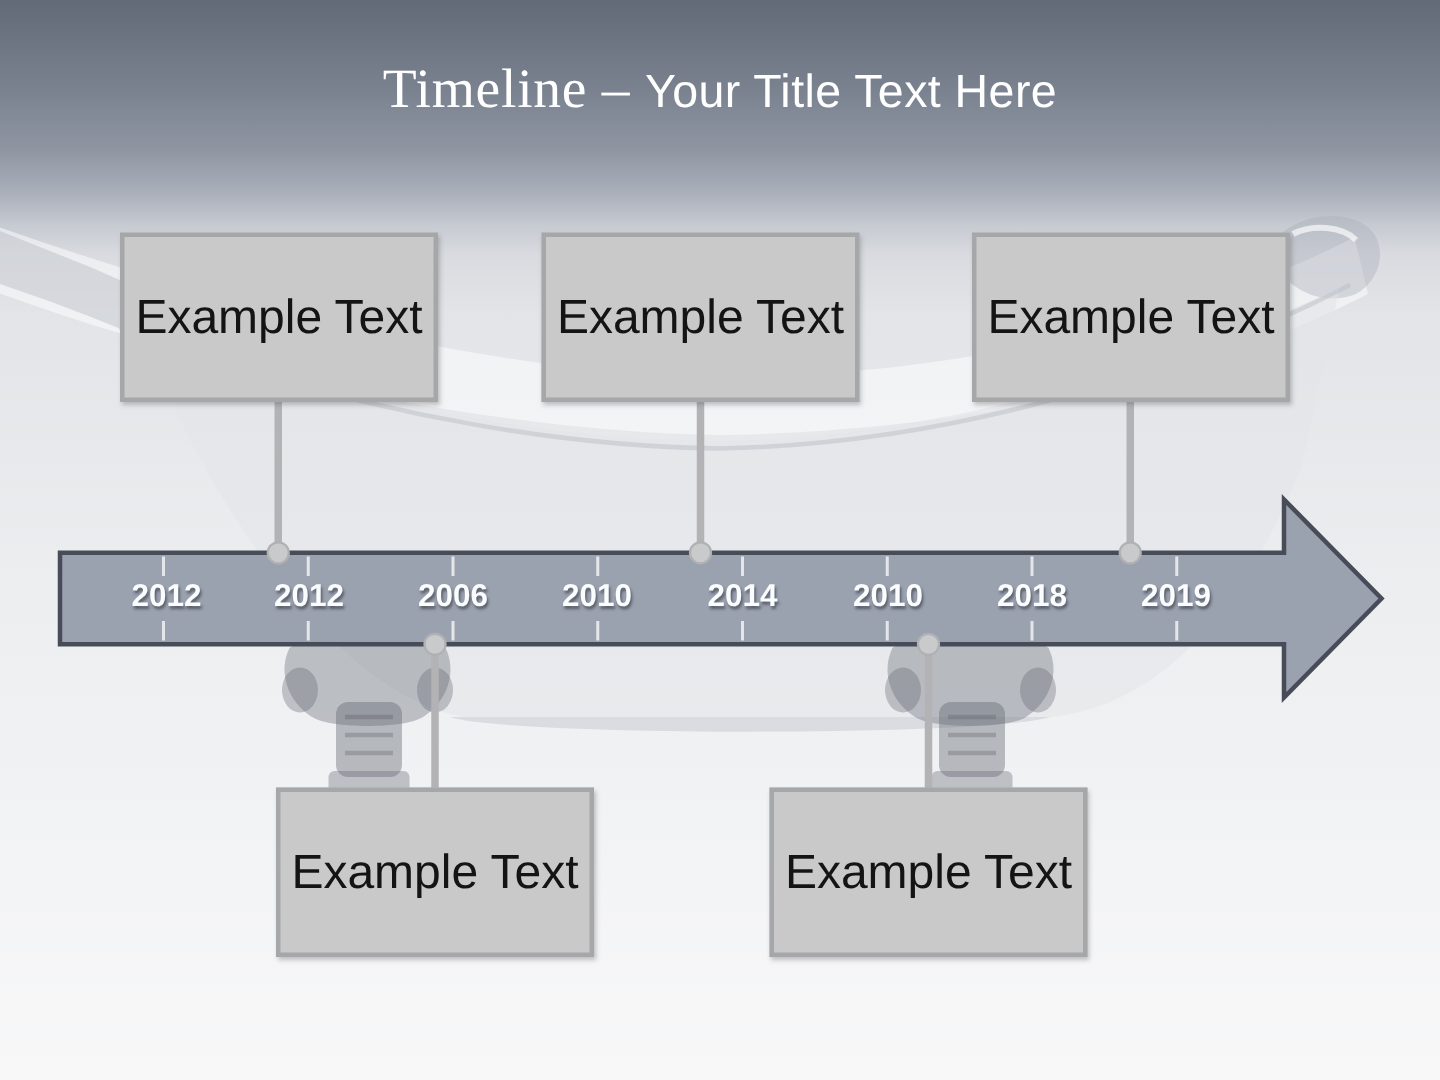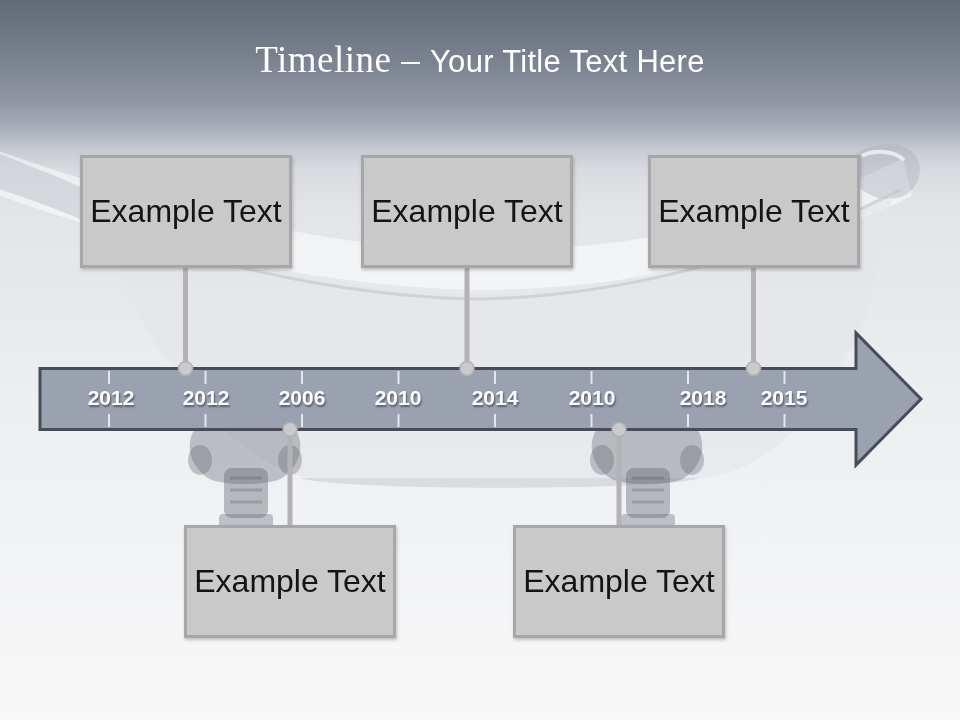--- a/index.html
+++ b/index.html
@@ -18,21 +18,21 @@
   
   .arrow-shape{fill:var(--arrow-fill,#9ba2af);stroke:var(--arrow-border,#474c58);stroke-width:3;}
   .tick{stroke:#f2f3f5;stroke-width:2;opacity:.85;}
   .connector{stroke:var(--connector,#b3b3b5);stroke-width:5;}
   .dot{fill:#c9cacb;stroke:#b0b1b3;stroke-width:1.5;}
   
   .year{position:absolute;top:385px;width:96px;height:26px;line-height:26px;
         text-align:center;font-size:21px;font-weight:bold;color:var(--year-text,#fbfcfd);
         text-shadow:1px 2px 2px rgba(50,55,68,.65);}
   .y1{left:63px}.y2{left:158px}.y3{left:254px}.y4{left:350px}
-  .y5{left:447px}.y6{left:544px}.y7{left:655px}.y8{left:736px}
+  .y5{left:447px}.y6{left:544px}.y7{left:640px}.y8{left:736px}
   
   .callout{position:absolute;width:212px;height:113px;box-sizing:border-box;
            background:var(--box-fill,#c9c9ca);border:3px solid var(--box-border,#a6a7a8);
            display:flex;align-items:center;justify-content:center;
            font-size:32px;color:#141414;box-shadow:1px 2px 3px rgba(90,90,95,.35);}
   .b1{left:80px;top:155px}.b2{left:361px;top:155px}.b3{left:648px;top:155px}
   .b4{left:184px;top:525px}.b5{left:513px;top:525px}
   
   .watermark{opacity:.9;}
 </style>
@@ -116,21 +116,21 @@
     <circle class="dot" cx="619" cy="429.5" r="7"></circle>
   </svg>
 
   <div class="year y1">2012</div>
   <div class="year y2">2012</div>
   <div class="year y3">2006</div>
   <div class="year y4">2010</div>
   <div class="year y5">2014</div>
   <div class="year y6">2010</div>
   <div class="year y7">2018</div>
-  <div class="year y8">2015</div>
+  <div class="year y8">2019</div>
 
   <div class="callout b1">Example Text</div>
   <div class="callout b2">Example Text</div>
   <div class="callout b3">Example Text</div>
   <div class="callout b4">Example Text</div>
   <div class="callout b5">Example Text</div>
 
 </div>
 
 </body></html>

